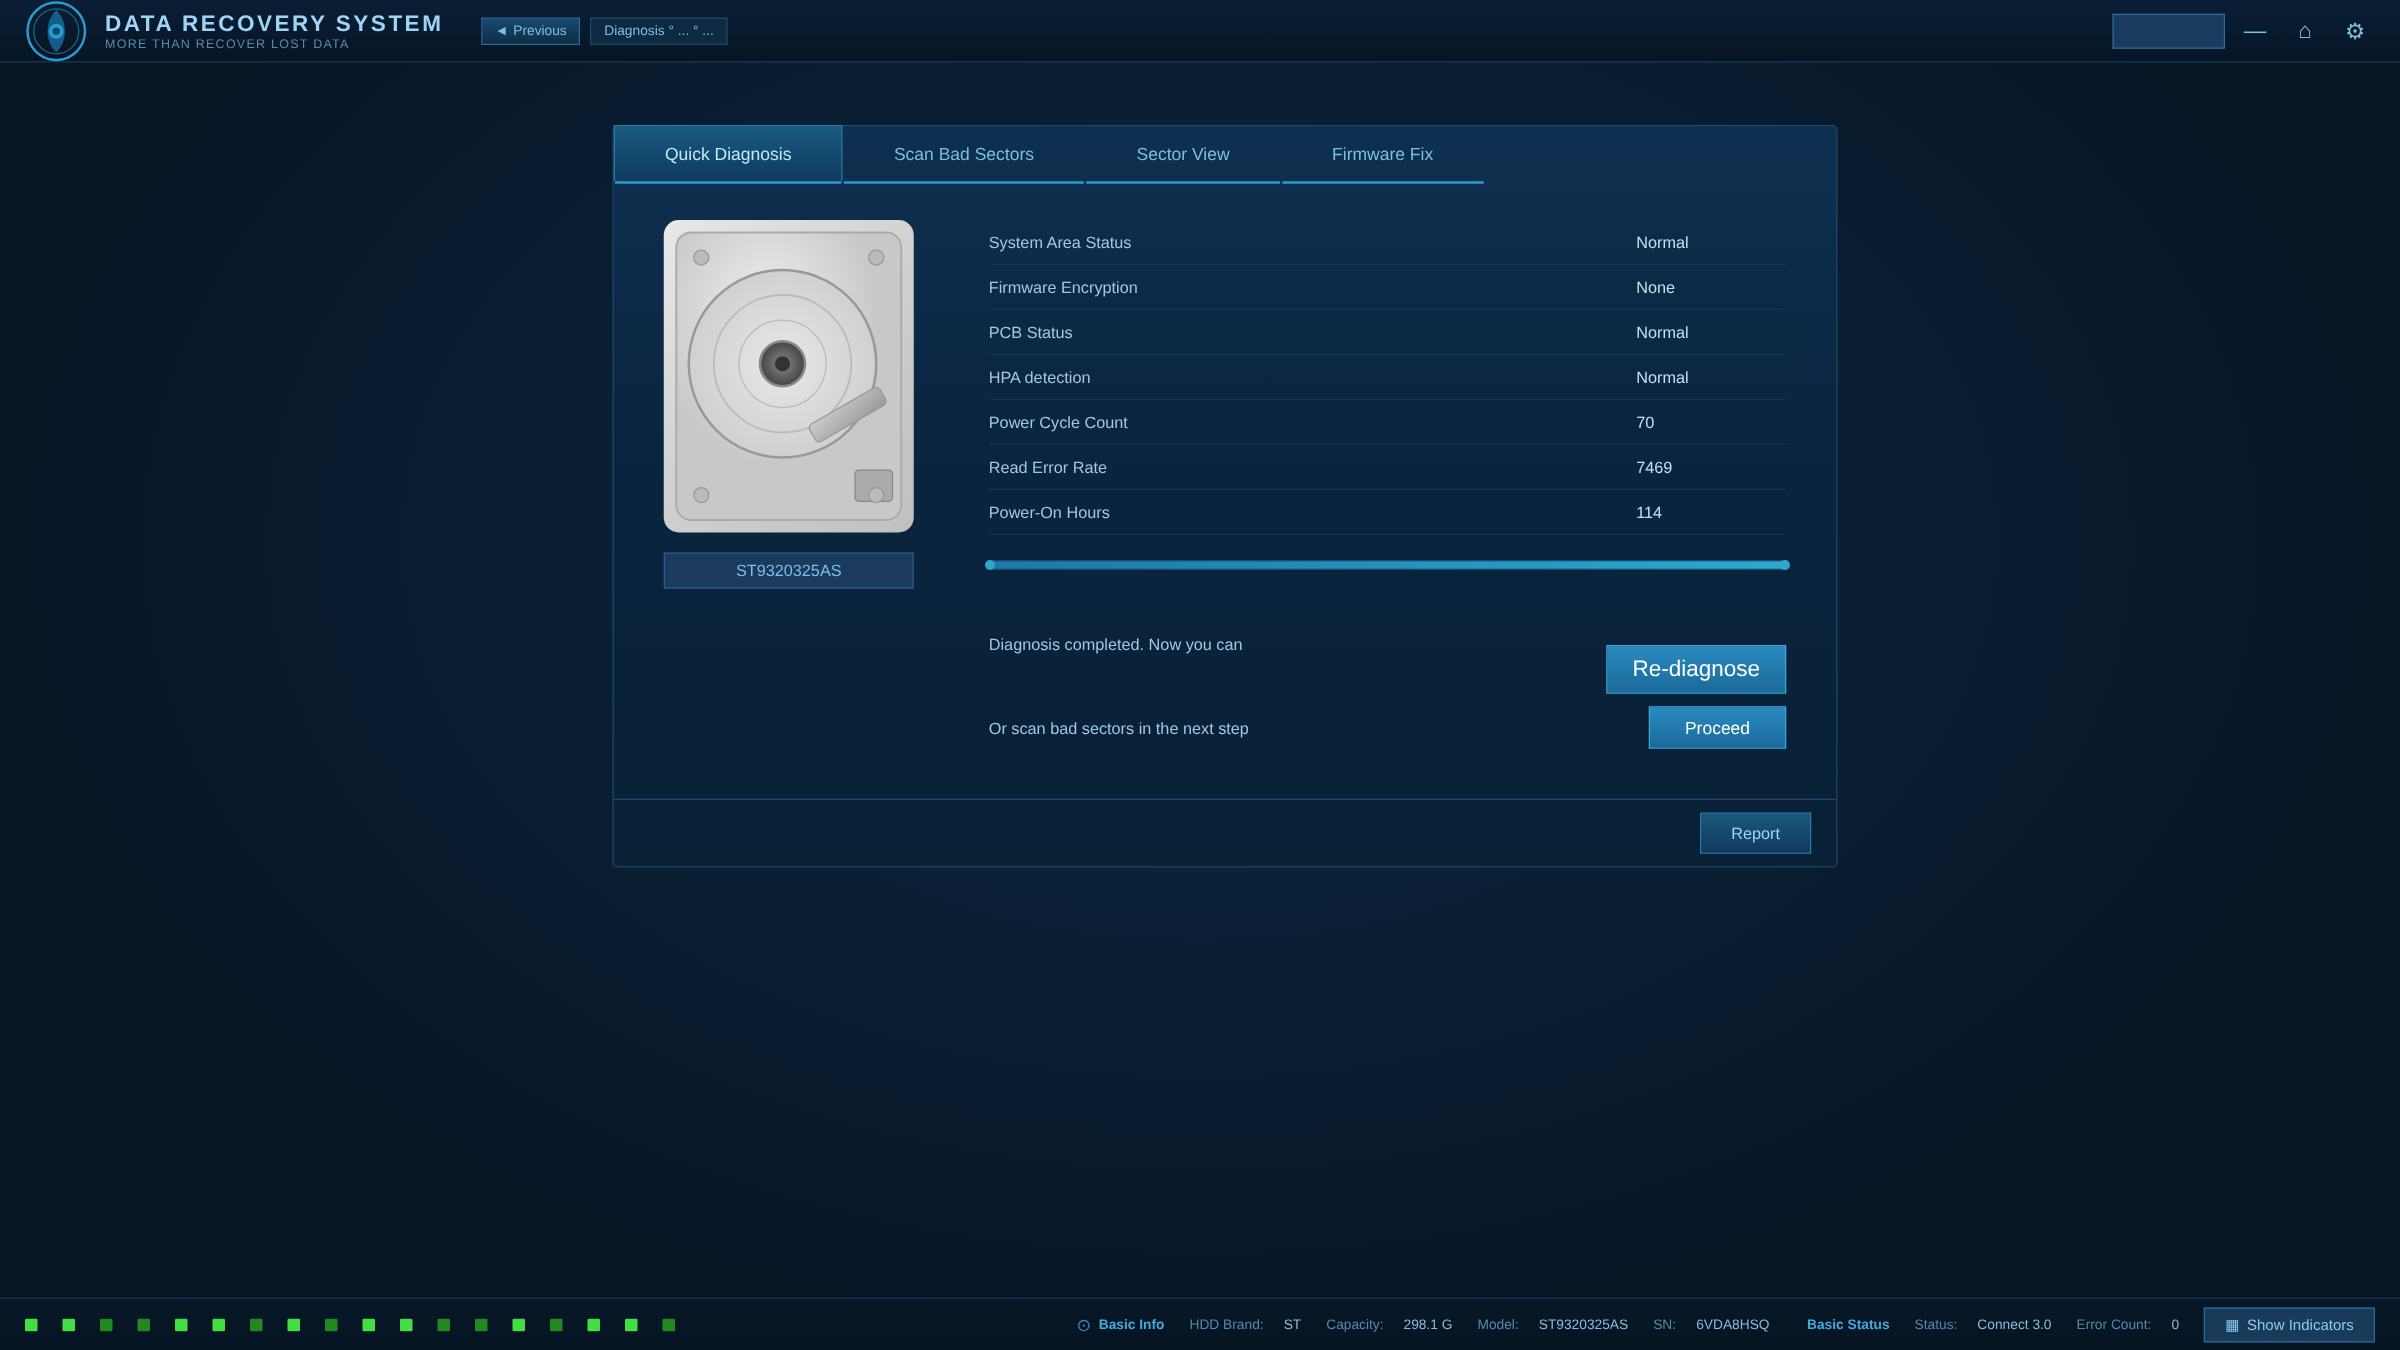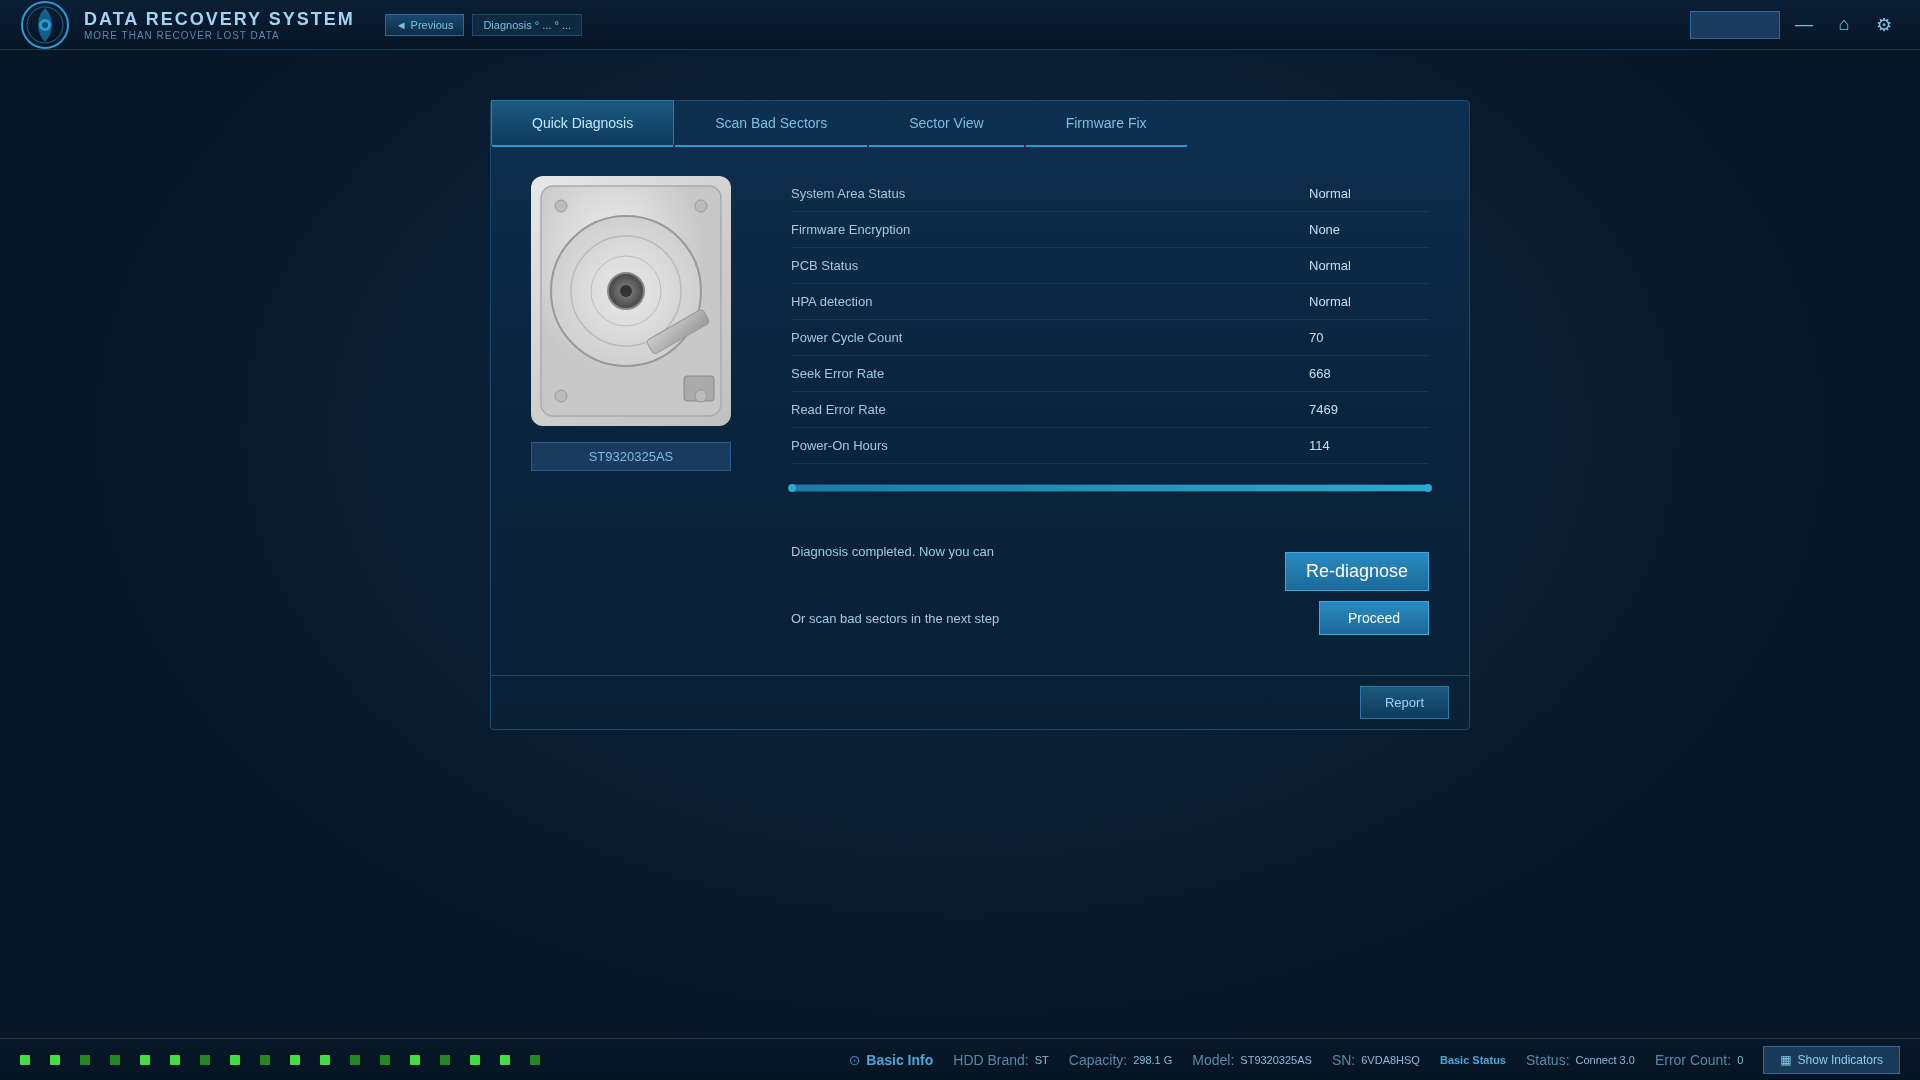--- a/index.html
+++ b/index.html
@@ -364,26 +364,27 @@
       gap: 6px;
     }
 
     .status-item-icon {
       color: #3a8abf;
       font-size: 14px;
     }
 
     .status-item-label {
       color: #5588aa;
-      font-size: 14px;
+      font-size: 11px;
     }
 
     .status-item-value {
       color: #88bbdd;
       font-size: 11px;
+      margin-left: 10px;
     }
 
     .status-item-value.highlight {
       color: #44aadd;
       font-weight: bold;
     }
 
     .show-indicators-btn {
       background: #1a3a5a;
       border: 1px solid #2a6a9a;
@@ -516,24 +517,20 @@
           </div>
           <div class="diag-row">
             <span class="diag-label">HPA detection</span>
             <span class="diag-value">Normal</span>
           </div>
           <div class="diag-row">
             <span class="diag-label">Power Cycle Count</span>
             <span class="diag-value">70</span>
           </div>
           <div class="diag-row">
-            <span class="diag-label">Seek Error Rate</span>
-            <span class="diag-value">668</span>
-          </div>
-          <div class="diag-row">
             <span class="diag-label">Read Error Rate</span>
             <span class="diag-value">7469</span>
           </div>
           <div class="diag-row">
             <span class="diag-label">Power-On Hours</span>
             <span class="diag-value">114</span>
           </div>
 
           <div class="progress-bar-area">
             <div class="progress-dot-left"></div>

